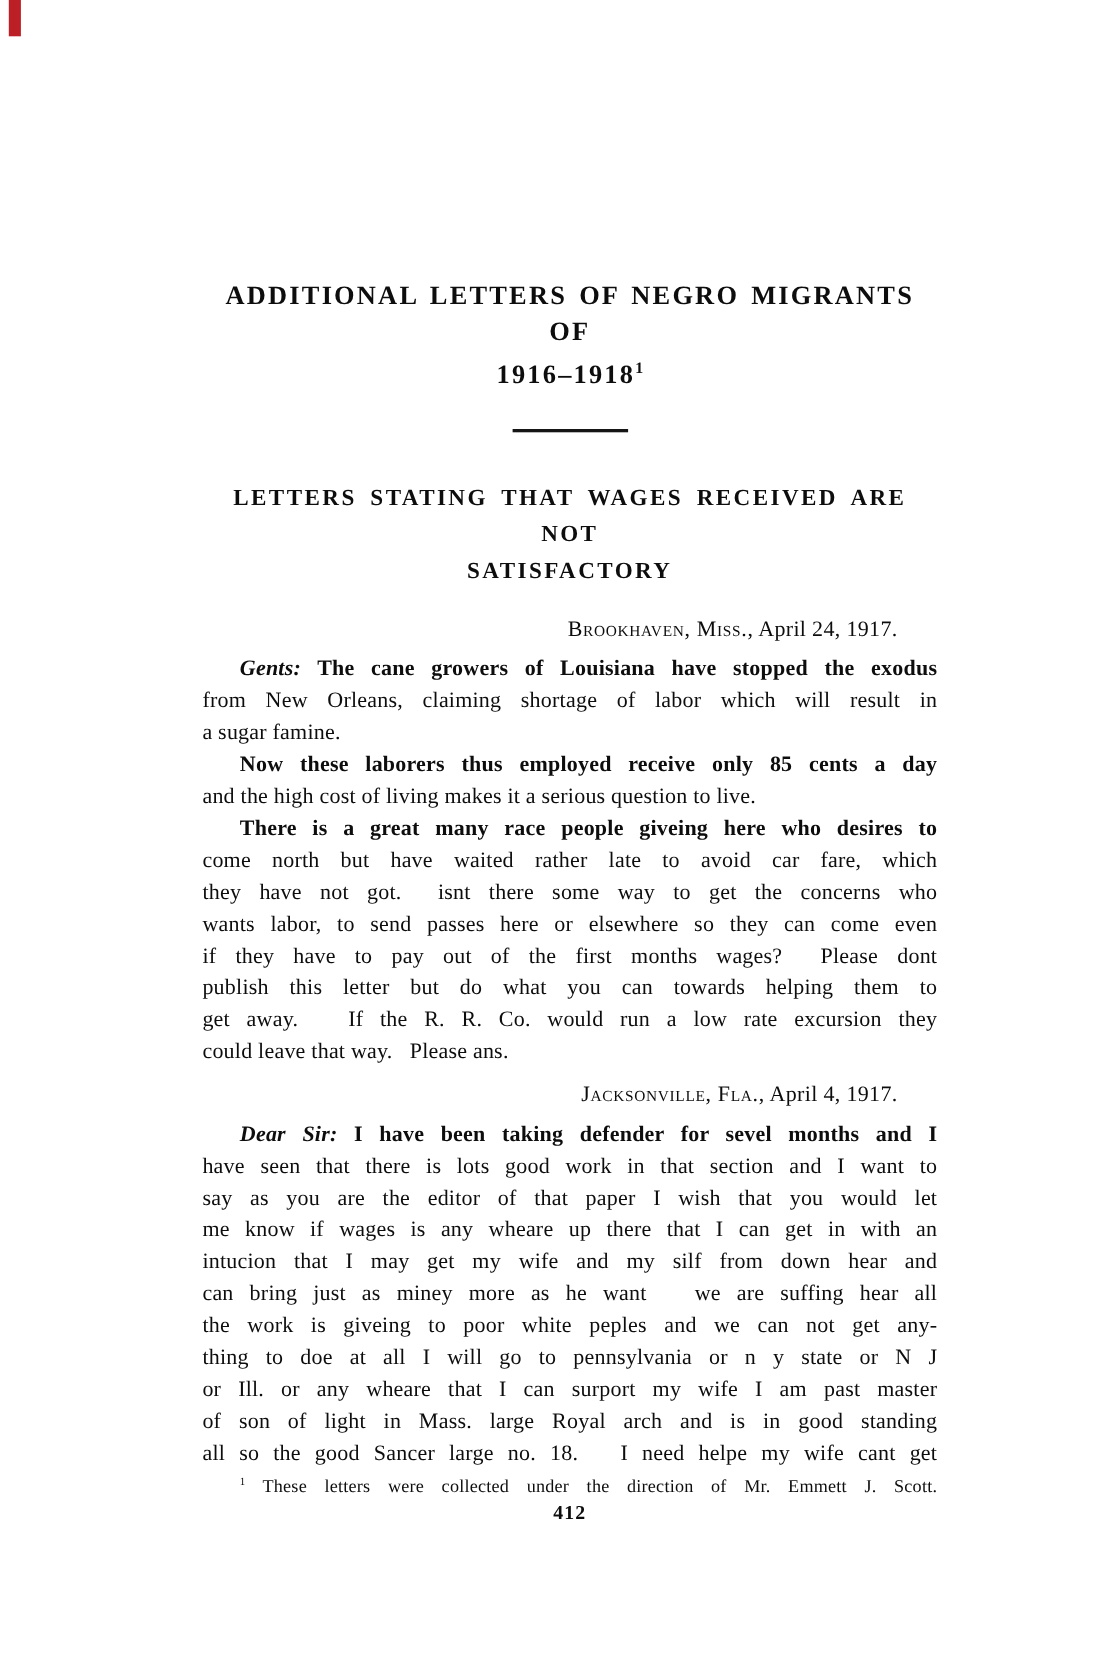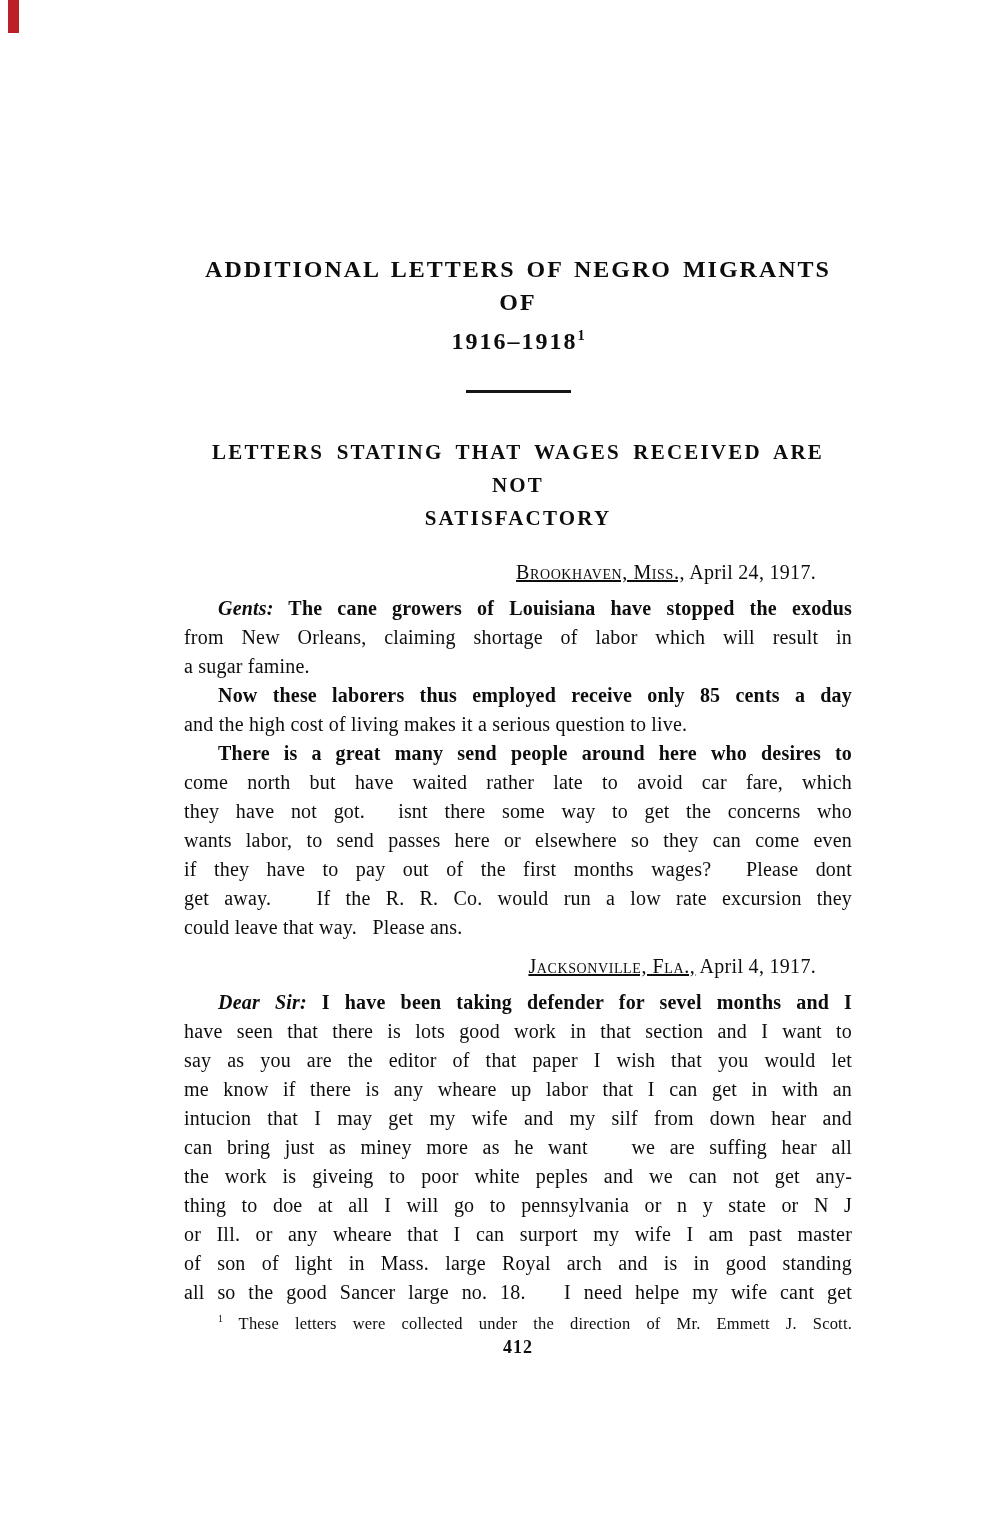--- a/index.html
+++ b/index.html
@@ -65,21 +65,20 @@
     font-size: 20px;
     line-height: 33px;
     letter-spacing: 0.3px;
   }
   .dateline2 {
     margin-top: 8px;
   }
   .sc {
     font-variant: small-caps;
     letter-spacing: 0.6px;
-    text-decoration: underline;
   }
   .para { margin: 0; }
   .line {
     font-size: 20px;
     line-height: 29px;
     letter-spacing: 0.2px;
     text-align: justify;
     text-align-last: justify;
     white-space: normal;
   }
@@ -128,34 +127,35 @@
       <div class="para">
         <div class="line indent"><span class="lead">Gents:</span> The cane growers of Louisiana have stopped the exodus</div>
         <div class="line">from New Orleans, claiming shortage of labor which will result in</div>
         <div class="line last">a sugar famine.</div>
       </div>
       <div class="para">
         <div class="line indent">Now these laborers thus employed receive only 85 cents a day</div>
         <div class="line last">and the high cost of living makes it a serious question to live.</div>
       </div>
       <div class="para">
-        <div class="line indent">There is a great many send people around here who desires to</div>
+        <div class="line indent">There is a great many race people giveing here who desires to</div>
         <div class="line">come north but have waited rather late to avoid car fare, which</div>
         <div class="line">they have not got.&nbsp; isnt there some way to get the concerns who</div>
         <div class="line">wants labor, to send passes here or elsewhere so they can come even</div>
         <div class="line">if they have to pay out of the first months wages?&nbsp; Please dont</div>
+        <div class="line">publish this letter but do what you can towards helping them to</div>
         <div class="line">get away.&nbsp;&nbsp; If the R. R. Co. would run a low rate excursion they</div>
         <div class="line last">could leave that way.&nbsp;&nbsp; Please ans.</div>
       </div>
       <div class="dateline dateline2"><span class="sc">Jacksonville, Fla.,</span><span> April 4, 1917.</span></div>
       <div class="para">
         <div class="line indent"><span class="lead">Dear Sir:</span> I have been taking defender for sevel months and I</div>
         <div class="line">have seen that there is lots good work in that section and I want to</div>
         <div class="line">say as you are the editor of that paper I wish that you would let</div>
-        <div class="line">me know if there is any wheare up labor that I can get in with an</div>
+        <div class="line">me know if wages is any wheare up there that I can get in with an</div>
         <div class="line">intucion that I may get my wife and my silf from down hear and</div>
         <div class="line">can bring just as miney more as he want&nbsp;&nbsp; we are suffing hear all</div>
         <div class="line">the work is giveing to poor white peples and we can not get any-</div>
         <div class="line">thing to doe at all I will go to pennsylvania or n y state or N J</div>
         <div class="line">or Ill. or any wheare that I can surport my wife I am past master</div>
         <div class="line">of son of light in Mass. large Royal arch and is in good standing</div>
         <div class="line">all so the good Sancer large no. 18.&nbsp;&nbsp; I need helpe my wife cant get</div>
       </div>
     </div>
 

